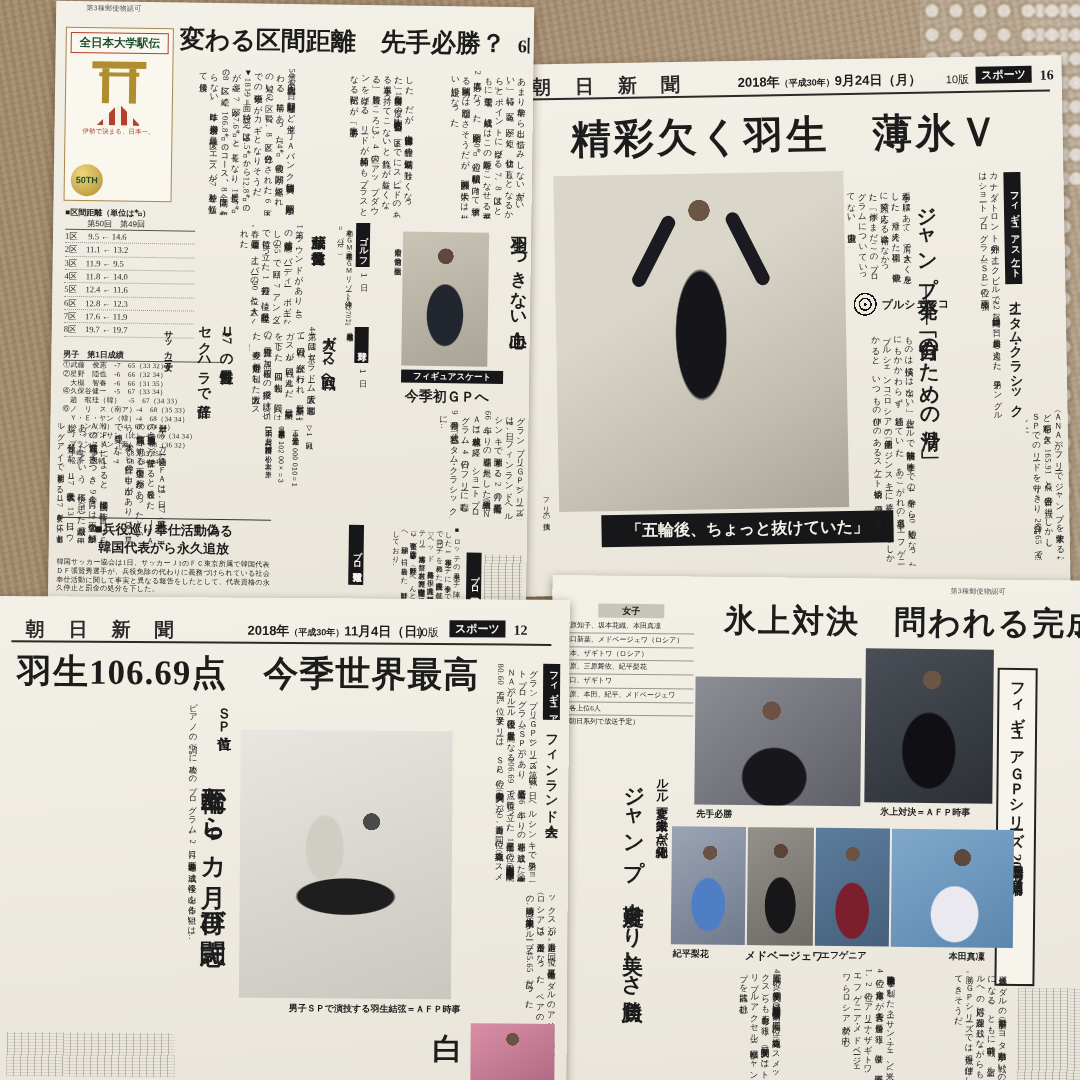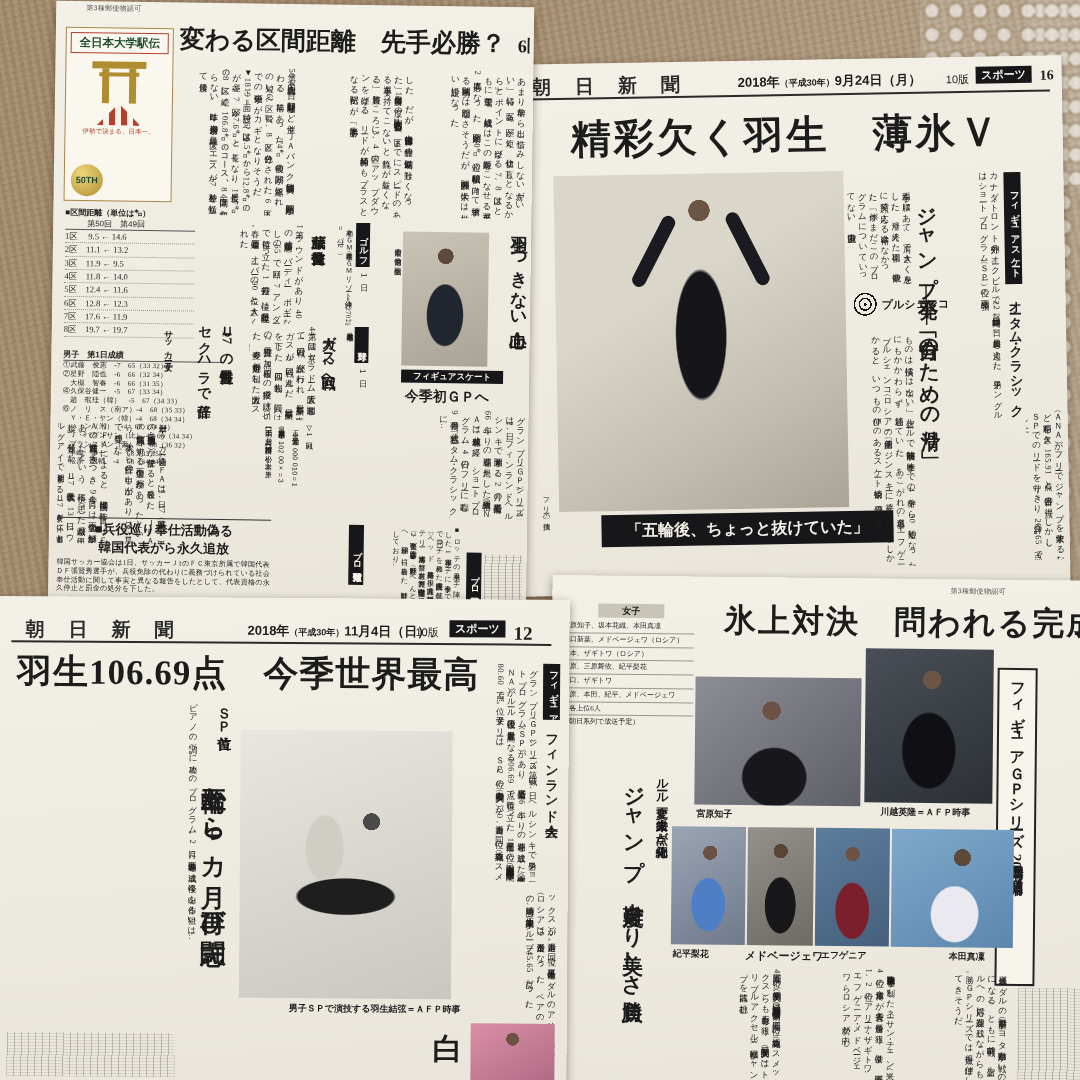--- a/index.html
+++ b/index.html
@@ -187,26 +187,26 @@
     <div class="sched-row">樋口、ザギトワ</div>
     <div class="sched-row">三原、本田、紀平、メドベージェワ</div>
     <div class="sched-row">女各上位6人</div>
     <div class="sched-row" style="border-bottom:none;">（朝日系列で放送予定）</div>
   </div>
 
   <div class="photo" style="left:144px;top:100px;width:166px;height:128px;background:
     radial-gradient(circle 13px at 46% 26%, #6b5244 0 70%, transparent 72%),
     radial-gradient(ellipse 46px 42px at 48% 78%, #17171c 0 68%, transparent 72%),
     linear-gradient(140deg,#8d8d95,#5f5f68);"></div>
-  <div class="abs sans b" style="left:146px;top:231px;font-size:9px;">宮原知子</div>
+  <div class="abs sans b" style="left:146px;top:231px;font-size:9px;">先手必勝</div>
   <div class="photo" style="left:314px;top:70px;width:128px;height:154px;background:
     radial-gradient(circle 13px at 52% 20%, #6b5646 0 70%, transparent 72%),
     radial-gradient(ellipse 38px 54px at 50% 66%, #101014 0 68%, transparent 72%),
     linear-gradient(150deg,#4a4f57,#2c3036);"></div>
-  <div class="abs sans b" style="left:330px;top:227px;font-size:9px;">川越英隆＝ＡＦＰ時事</div>
+  <div class="abs sans b" style="left:330px;top:227px;font-size:9px;">氷上対決＝ＡＦＰ時事</div>
 
   <div class="abs" style="left:446px;top:88px;width:36px;height:314px;border:2px solid #222;background:#f7f4ec;">
     <div class="v b" style="font-size:15px;height:306px;margin:2px auto;">フィギュアＧＰシリーズ　日本時間20日開幕</div>
   </div>
 
   <div class="photo" style="left:122px;top:250px;width:74px;height:118px;background:
     radial-gradient(circle 10px at 52% 22%, #6b5244 0 70%, transparent 72%),
     radial-gradient(ellipse 24px 38px at 50% 66%, #4e7fc4 0 68%, transparent 72%),
     linear-gradient(150deg,#9aa4b5,#707a8c);"></div>
   <div class="photo" style="left:198px;top:250px;width:66px;height:118px;background:
@@ -235,21 +235,21 @@
   <div class="abs noise-v" style="left:470px;top:408px;width:76px;height:94px;opacity:.55;"></div>
 </div>
 
 <div class="page" style="left:-10px;top:598px;width:578px;height:486px;transform:rotate(0.4deg);z-index:4;">
   <div class="abs nameplate" style="left:34px;top:20px;width:210px;overflow:hidden;white-space:nowrap;">朝日新聞</div>
   <div class="abs sans b clip" style="left:256px;top:24px;font-size:13px;white-space:nowrap;">
     <span>2018年</span><span style="font-size:9px;">（平成30年）</span><span>11月4日（日）</span>
   </div>
   <div class="abs sans" style="left:424px;top:26px;font-size:11px;">10版</div>
   <div class="abs sans blabel" style="left:458px;top:21px;width:56px;height:17px;font-size:11px;font-weight:bold;text-align:center;line-height:17px;">スポーツ</div>
-  <div class="abs b" style="left:522px;top:23px;font-size:19px;">12</div>
+  <div class="abs b" style="left:522px;top:23px;font-size:14px;">12</div>
   <div class="hr" style="left:20px;top:44px;width:540px;height:2px;"></div>
 
   <div class="abs b" style="left:26px;top:52px;font-size:35px;letter-spacing:1px;white-space:nowrap;">羽生106.69点　今季世界最高</div>
 
   <div class="abs v b" style="left:224px;top:100px;height:66px;font-size:14px;">ＳＰ首位</div>
   <div class="abs v b" style="left:208px;top:172px;width:32px;height:312px;font-size:25px;">五輪から9カ月　再び闘志</div>
   <div class="abs v t8 clip" style="left:190px;top:100px;width:18px;height:378px;">ピアノの調べに攻めのプログラム。2月に五輪連覇を達成。「今後に山を作る狙いは…</div>
 
   <div class="photo" style="left:250px;top:132px;width:212px;height:268px;background:
     radial-gradient(circle 12px at 62% 34%, #4a4a4a 0 70%, transparent 72%),

